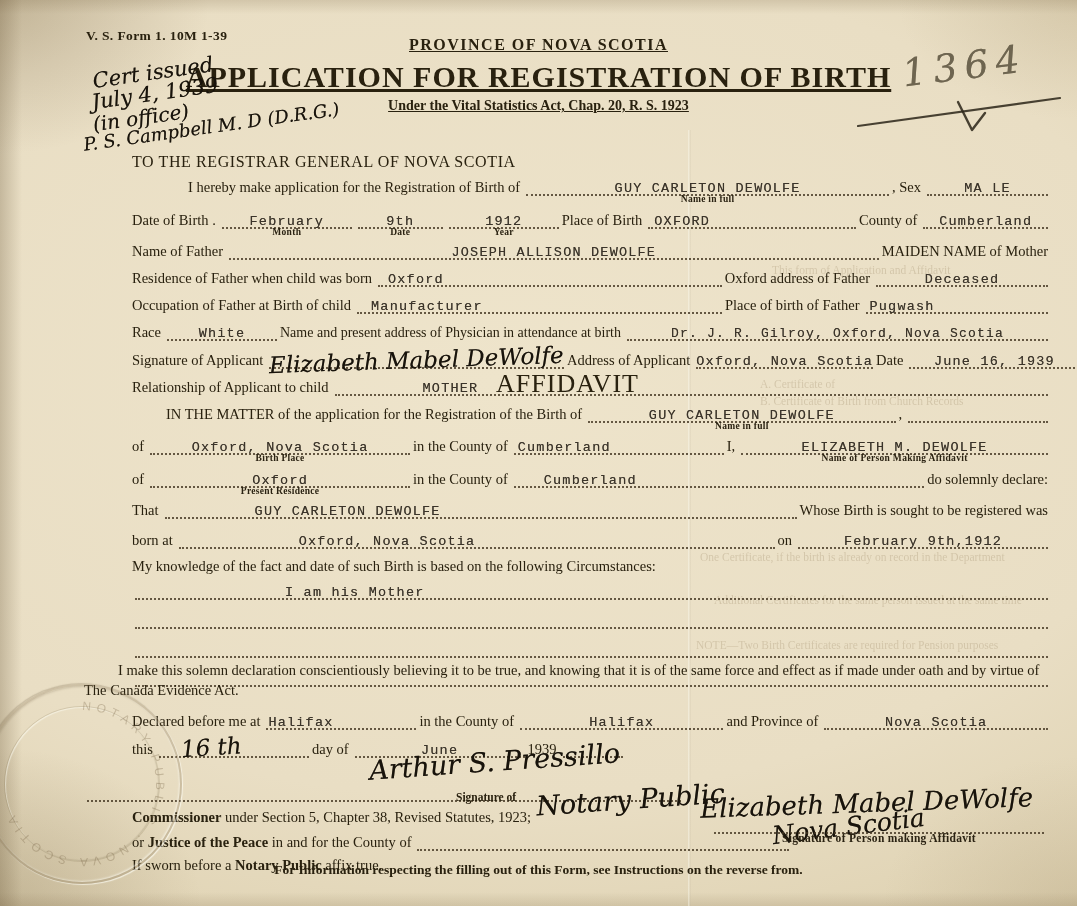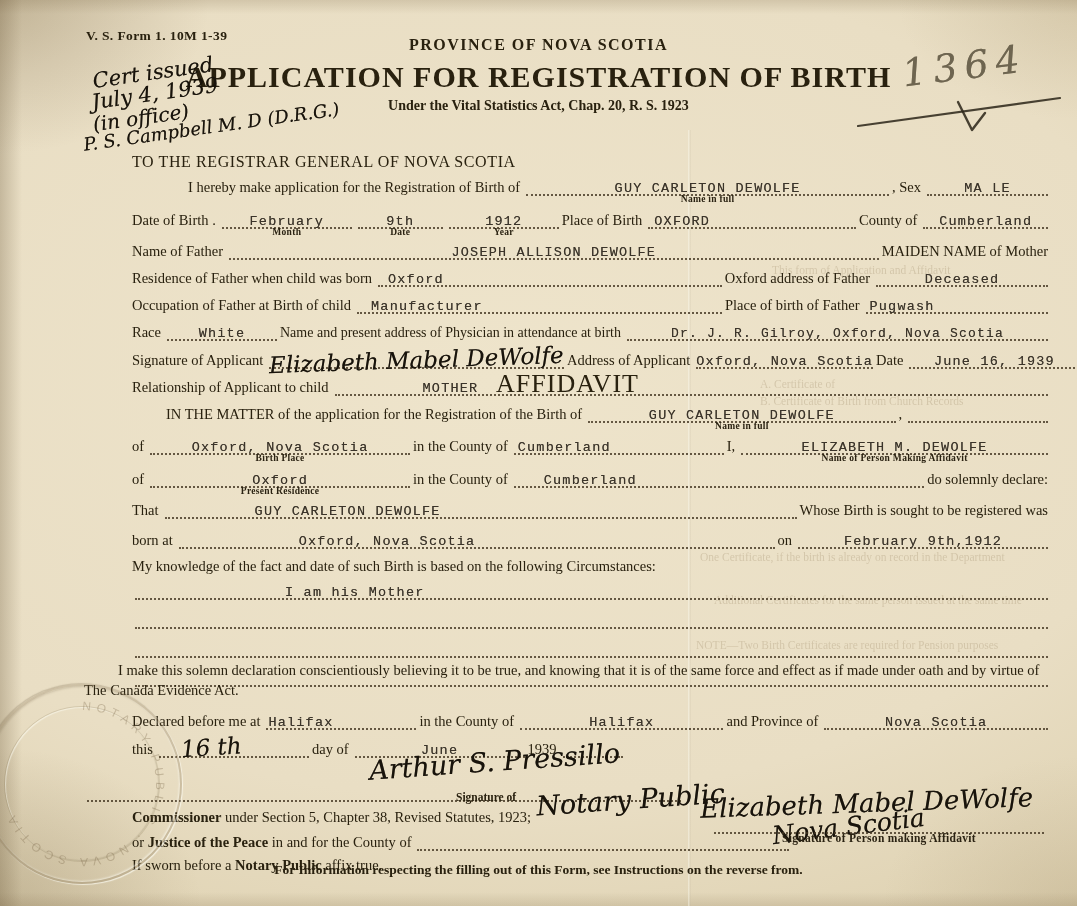--- a/index.html
+++ b/index.html
@@ -25,21 +25,21 @@
   .tw{font-family:"Liberation Mono","DejaVu Sans Mono",monospace;font-size:13.5px;letter-spacing:1.2px;
     color:#3b342a;white-space:nowrap;margin-bottom:-2px;text-shadow:0 0 .4px rgba(59,52,42,.7);}
   .sub{position:absolute;top:100%;left:50%;transform:translateX(-50%);margin-top:0px;
     font-family:"Liberation Serif",serif;font-size:9.5px;font-weight:bold;color:#2a2212;white-space:nowrap;letter-spacing:.3px;}
   .hand{font-family:"DejaVu Serif","Liberation Serif",serif;font-style:italic;color:#18130b;white-space:nowrap;
     text-shadow:0 0 .5px rgba(24,19,11,.55);}
   .w85{flex:0 0 85px}.w110{flex:0 0 110px}.w130{flex:0 0 130px}.w150{flex:0 0 150px}
   .w170{flex:0 0 170px}.w210{flex:0 0 210px}.w250{flex:0 0 250px}.w260{flex:0 0 260px}
   .sec{position:absolute;left:84px;right:26px;}
   
-  .h-center{position:absolute;left:0;right:0;text-align:center;}
+  .h-center{position:absolute;left:0;right:0;text-align:center;text-decoration:underline;}
   .form-no{position:absolute;left:86px;top:28px;font-size:13.5px;font-weight:bold;letter-spacing:.4px;}
   .province{top:36px;font-size:16px;font-weight:bold;letter-spacing:1.5px;}
   .title{top:60px;font-size:30px;font-weight:bold;letter-spacing:1px;}
   .subtitle{top:98px;font-size:14px;font-weight:bold;}
   .office-note{position:absolute;left:96px;top:54px;transform:rotate(-8deg);line-height:1.02;}
   .office-note .hand{display:block;font-size:21px;}
   .office-note .n2{margin-left:-4px;}
   .office-note .n3{margin-left:-6px;font-size:20px;}
   .office-note .n4{margin-left:-18px;font-size:18px;}
   .file-no{position:absolute;left:902px;top:44px;font-family:"DejaVu Serif",serif;font-style:italic;

